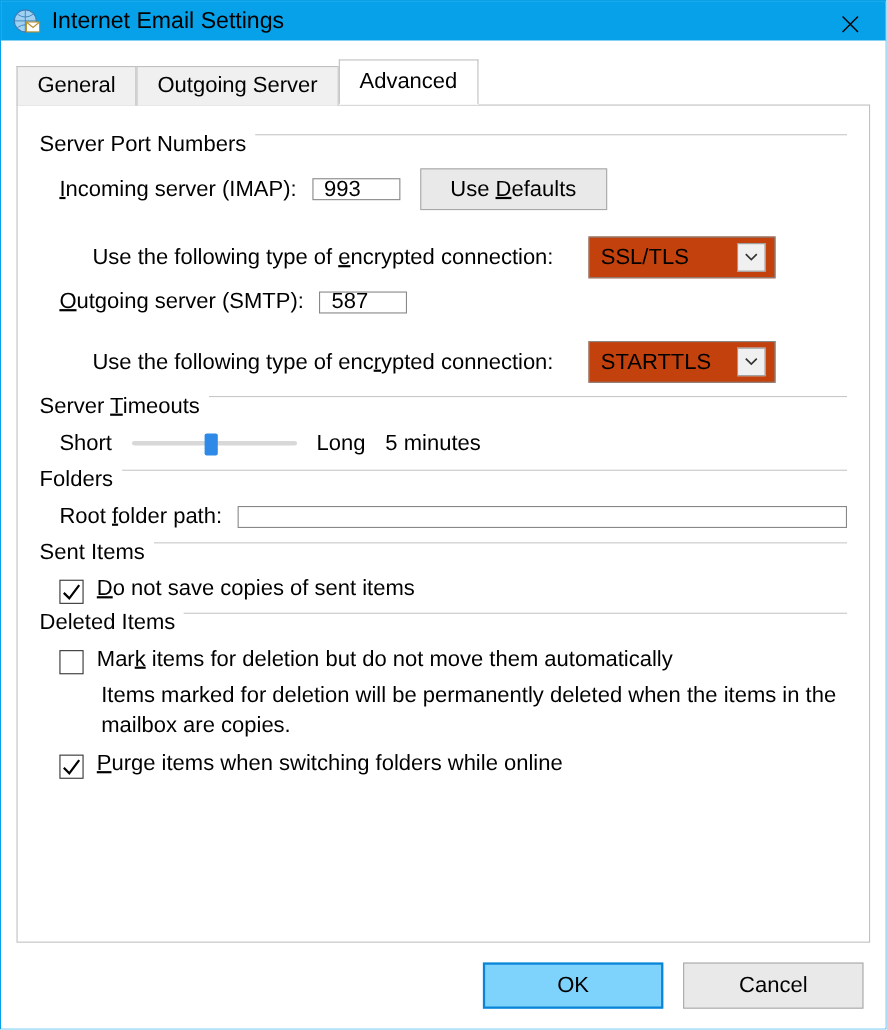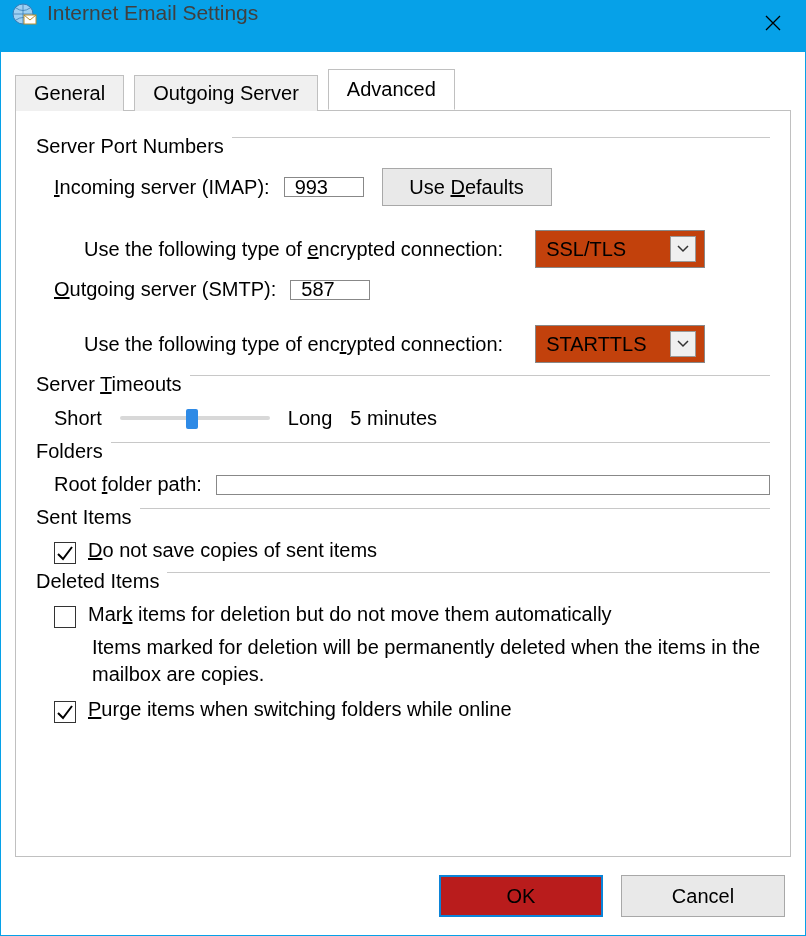--- a/index.html
+++ b/index.html
@@ -11,24 +11,24 @@
     background: #fff;
     color: #000;
     overflow: hidden;
   }
   .window {
     width: 806px; height: 936px;
     border: 1px solid #06a1e8;
     display: flex; flex-direction: column;
   }
   .titlebar {
-    height: 51px;
+    height: 36px;
     background: #06a1e8;
-    color: #404040;
-    display: flex; 
+    color: #000000;
+    display: flex; align-items: center;
     padding: 0 0 0 10px;
     position: relative;
   }
   .titlebar .appicon {
     width: 26px; height: 26px;
     margin-right: 10px;
   }
   .titlebar .title {
     font-size: 21px;
     font-weight: 400;
@@ -53,21 +53,21 @@
     align-items: flex-end;
     height: 44px;
     position: relative;
     z-index: 2;
   }
   .tab {
     border: 1px solid #c0c0c0;
     border-bottom: none;
     background: #f0f0f0;
     padding: 6px 18px 6px 18px;
-    margin-right: 10px;
+    margin-right: 0;
     position: relative;
     top: 1px;
     color: #000;
   }
   .tab.active {
     background: #fff;
     border-bottom: 1px solid #fff;
     top: 0;
     padding-top: 8px;
     padding-bottom: 8px;
@@ -193,21 +193,21 @@
   }
   .footer .fbtn {
     width: 164px;
     height: 42px;
     font-family: inherit;
     font-size: 20px;
     background: #e9e9e9;
     border: 1px solid #a8a8a8;
   }
   .footer .fbtn.primary {
-    background: #b91c1c;
+    background: #7dd3fc;
     border: 2px solid #0b84d8;
   }
 </style>
 </head>
 <body>
 
 <div class="window">
 
   <div class="titlebar">
     <span class="appicon">

